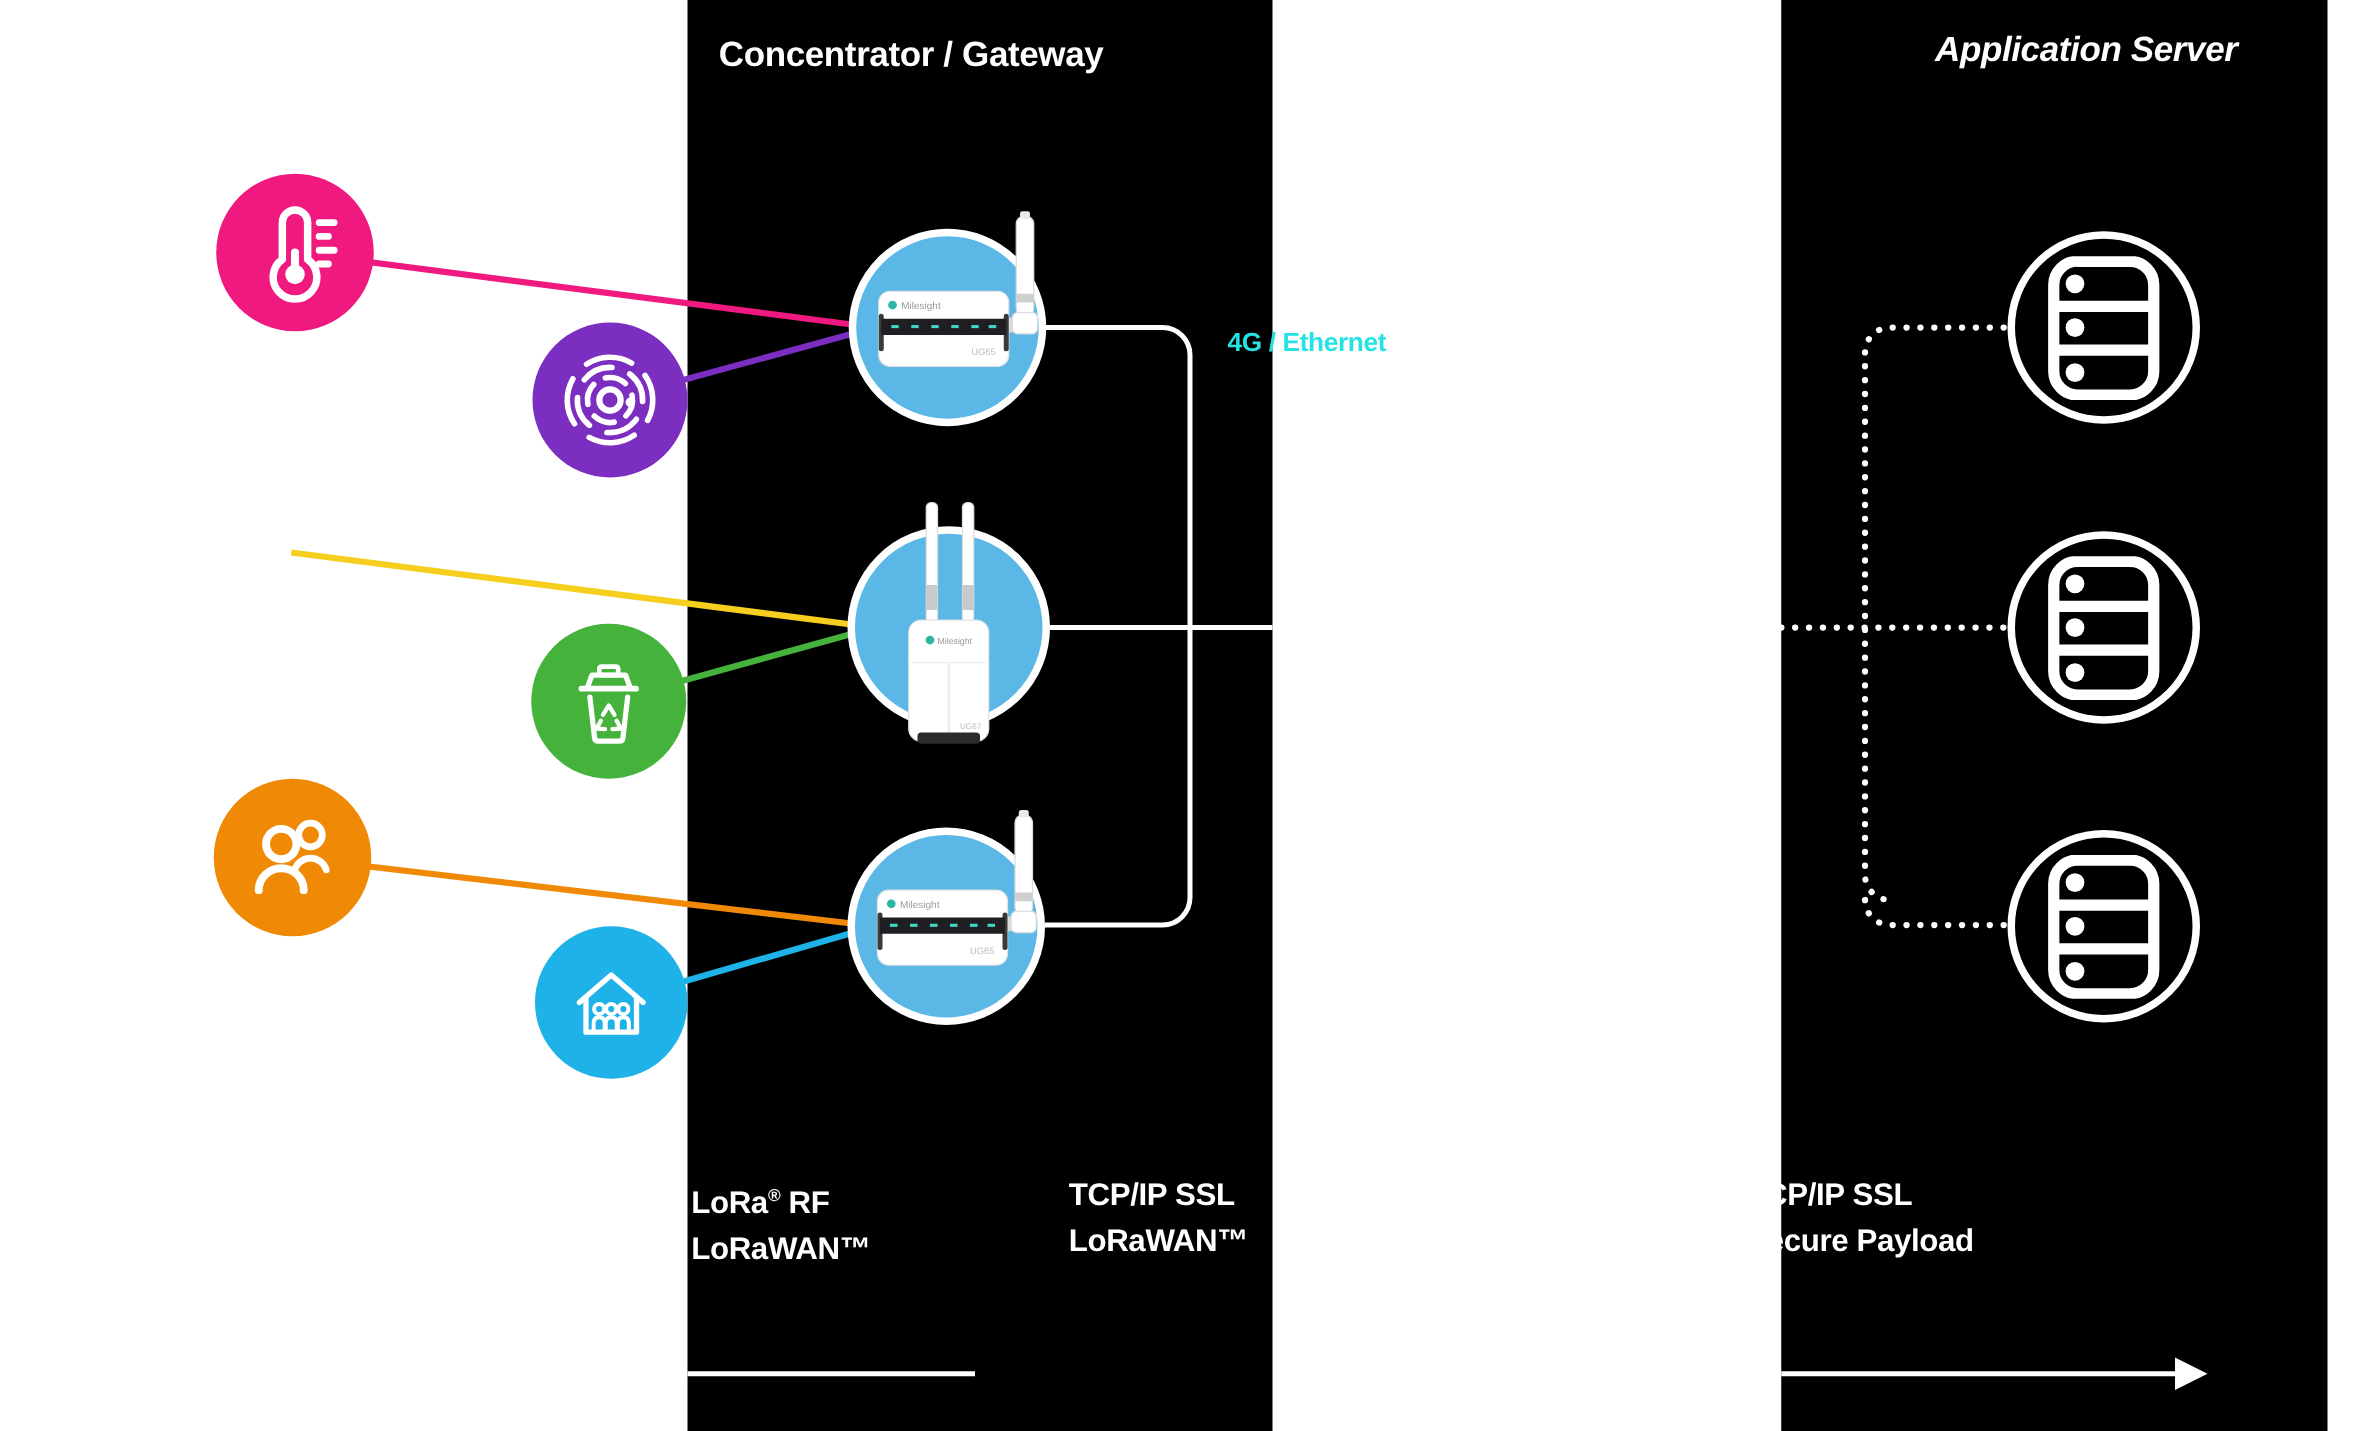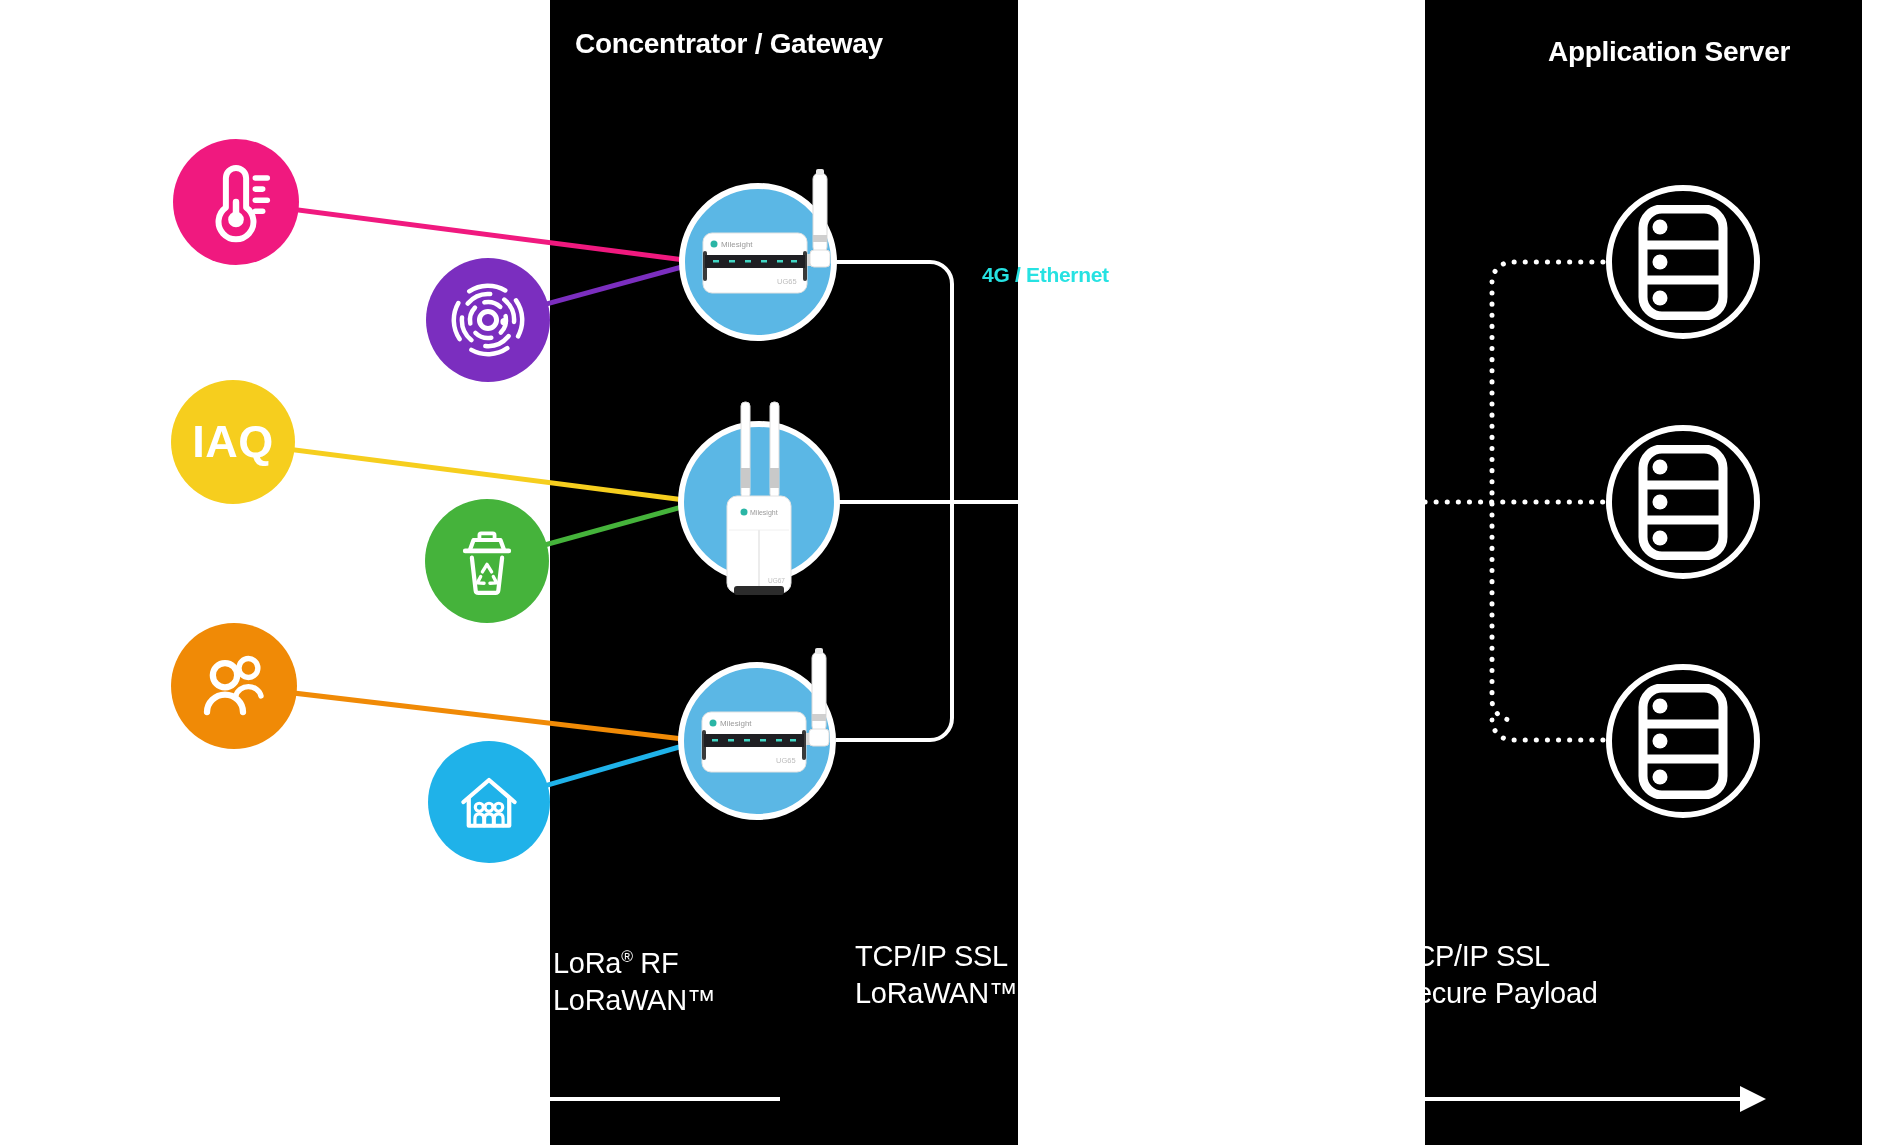--- a/index.html
+++ b/index.html
@@ -8,21 +8,21 @@
   .band{position:absolute;top:0;height:1145px;background:#000;}
   #band-gateway{left:550px;width:468px;}
   #band-server{left:1425px;width:437px;}
   .wires{position:absolute;left:0;top:0;}
   .bubble{position:absolute;border-radius:50%;display:flex;align-items:center;justify-content:center;}
   .gw-circle{position:absolute;border-radius:50%;background:#5BB7E5;border:6px solid #fff;box-sizing:border-box;}
   .srv-circle{position:absolute;width:154px;height:154px;border-radius:50%;border:6px solid #fff;
               box-sizing:border-box;display:flex;align-items:center;justify-content:center;}
   .title{position:absolute;color:#fff;font-weight:700;font-size:28px;letter-spacing:-0.3px;white-space:nowrap;}
   .wan-label{position:absolute;font-weight:700;font-size:21px;letter-spacing:-0.3px;white-space:nowrap;}
-  .proto{position:absolute;color:#fff;font-weight:400;font-size:29px;line-height:37px;
+  .proto{position:absolute;color:#fff;font-weight:700;font-size:25px;line-height:37px;
          letter-spacing:-0.3px;white-space:nowrap;}
   .proto sup{font-size:55%;vertical-align:super;}
   .aes-label{position:absolute;color:#fff;font-weight:700;font-size:29px;letter-spacing:-0.3px;white-space:nowrap;}
   .iaq-text{color:#fff;font-weight:600;font-size:45px;letter-spacing:0.5px;}
   .devsvg{position:absolute;overflow:visible;}
 </style>
 </head>
 <body>
 
 <div class="canvas">
@@ -69,23 +69,20 @@
       <g stroke="#fff" fill="none" stroke-linecap="round">
         <circle cx="50" cy="50" r="38" stroke-width="5" stroke-dasharray="42 18" transform="rotate(-35 50 50)"></circle>
         <circle cx="50" cy="50" r="29" stroke-width="5" stroke-dasharray="28 17" transform="rotate(40 50 50)"></circle>
         <circle cx="50" cy="50" r="20" stroke-width="5" stroke-dasharray="19 12" transform="rotate(-10 50 50)"></circle>
         <circle cx="50" cy="50" r="9.5" stroke-width="5.5"></circle>
         <circle cx="68" cy="52" r="4.2" fill="#fff" stroke="none"></circle>
       </g>
     </svg>
   </div>
 
-  <div class="bubble" style="left: 171px; top: 380px; width: 124px; height: 124px; background: rgb(246, 206, 30);">
-    <span class="iaq-text">IAQ</span>
-  </div>
 
   <div class="bubble" style="left: 425px; top: 499px; width: 124px; height: 124px; background: rgb(69, 179, 59);">
     <svg width="84" height="84" viewBox="0 0 100 100">
       <g stroke="#fff" fill="none" stroke-linecap="round" stroke-linejoin="round">
         <rect x="41" y="17" width="18" height="8" rx="2" stroke-width="4.5"></rect>
         <path d="M30 36 L34 25 H66 L70 36" stroke-width="5"></path>
         <path d="M24 38 H76" stroke-width="5.5"></path>
         <path d="M32 46 L36.5 85 Q36.8 88 40 88 H60 Q63.2 88 63.5 85 L68 46" stroke-width="5"></path>
         <path d="M44.5 63 L50 54 L55.5 63" stroke-width="4"></path>
         <path d="M42.5 68.5 L38.5 76 L46.5 76.5" stroke-width="4"></path>
@@ -217,21 +214,21 @@
         <path d="M5 40 H85" stroke-width="9"></path>
         <path d="M5 75 H85" stroke-width="9"></path>
       </g>
       <circle cx="22" cy="22" r="7.5" fill="#fff"></circle>
       <circle cx="22" cy="57" r="7.5" fill="#fff"></circle>
       <circle cx="22" cy="93" r="7.5" fill="#fff"></circle>
     </svg>
   </div>
 
   <div class="title" style="left:575px;top:28px;">Concentrator / Gateway</div>
-  <div class="title" style="left:1548px;top:36px;">Application Server</div>
+  <div class="title" style="left:1548px;top:24px;font-style:italic;">Application Server</div>
 
   <div class="wan-label" style="left: 982px; top: 263px; color: rgb(38, 226, 226);">4G / Ethernet</div>
 
   <div class="proto" style="left:553px;top:938px;">
     <div><span>LoRa</span><sup>®</sup><span> RF</span></div>
     <div>LoRaWAN™</div>
   </div>
   <div class="proto" style="left:855px;top:938px;">
     <div>TCP/IP SSL</div>
     <div>LoRaWAN™</div>

